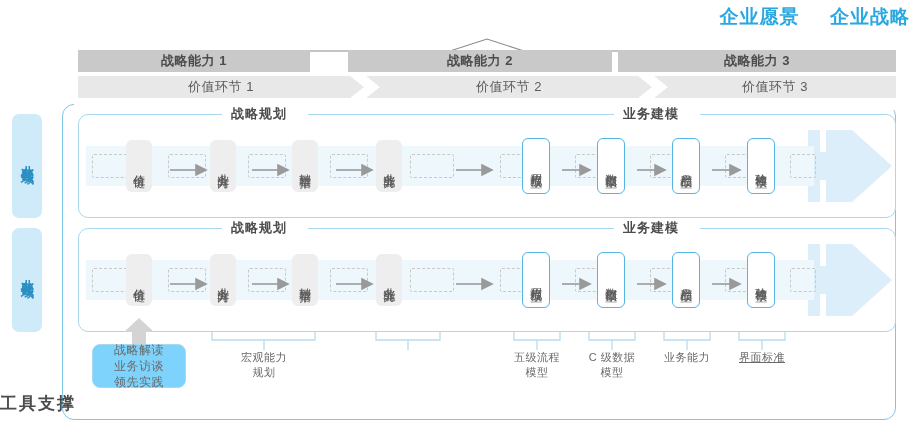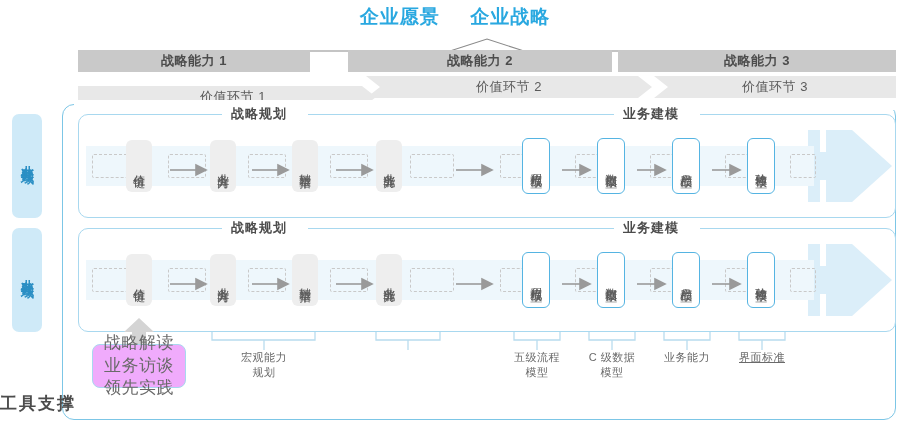--- a/index.html
+++ b/index.html
@@ -16,21 +16,21 @@
     height: 432px;
     overflow: hidden;
     background: #ffffff;
   }
 
   
   .title-row {
     position: absolute;
     left: 0; top: 4px;
     width: 910px;
-    text-align: center;
+    text-align: right;
     font-size: 19px;
     font-weight: bold;
     color: #29a8e0;
     letter-spacing: 1px;
   }
   .title-row span { display: inline-block; }
   .title-gap { width: 18px; }
 
   
   .peak-line {
@@ -191,26 +191,26 @@
   }
 
   .note-box {
     position: absolute;
     border: 1.3px solid #a8d8ef;
     border-radius: 8px;
     box-sizing: border-box;
     display: flex;
     align-items: center;
     justify-content: center;
-    font-size: 17px;
+    font-size: 12px;
     color: #6a6a6a;
     line-height: 1.35;
     text-align: center;
     letter-spacing: .5px;
-    background: #f0abfc;
+    background: #7dd3fc;
   }
 
   svg { display: block; overflow: visible; }
   .ovl { position: absolute; left: 0; top: 0; width: 910px; height: 432px; pointer-events: none; }
 </style>
 </head>
 <body>
 
 <div id="canvas">
 
@@ -221,21 +221,21 @@
   </div>
 
   <svg class="peak-line" viewBox="0 0 818 14">
     <path d="M0 13 L372 13 L409 1 L446 13 L818 13" fill="none" stroke="#8a8a8a" stroke-width="1.1"></path>
   </svg>
 
   <div class="band-cap" style="left:78px;  top:50px; width:232px;">战略能力 1</div>
   <div class="band-cap" style="left:348px; top:50px; width:264px;">战略能力 2</div>
   <div class="band-cap" style="left:618px; top:50px; width:278px;">战略能力 3</div>
 
-  <div class="band-val chev-first" style="left:78px;  top:86px; width:286px;padding-left:12px;">价值环节 1</div>
+  <div class="band-val chev-first" style="left:78px;  top:76px; width:286px;">价值环节 1</div>
   <div class="band-val chev" style="left:366px; top:76px; width:286px;">价值环节 2</div>
   <div class="band-val chev-last" style="left:654px; top:76px; width:242px;">价值环节 3</div>
 
   <div class="side-label" style="left:12px; top:114px; height:104px;">业务领域 1</div>
   <div class="side-label" style="left:12px; top:228px; height:104px;">业务领域 2</div>
 
   <div class="tool-frame" style="left:62px; top:104px; width:834px; height:316px;"></div>
 
   <div class="tool-frame-mask" style="left:74px; top:100px; width:822px; height:10px;"></div>
 

